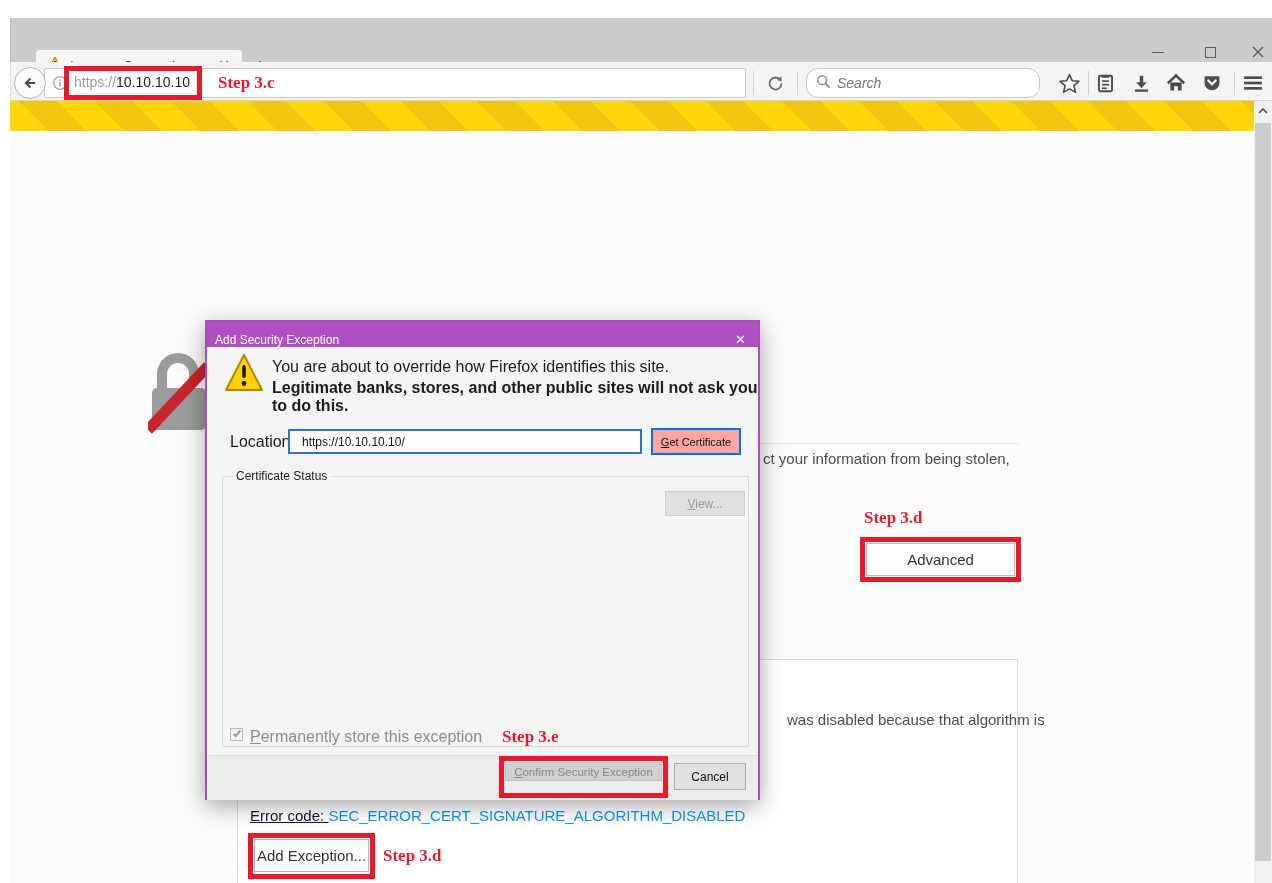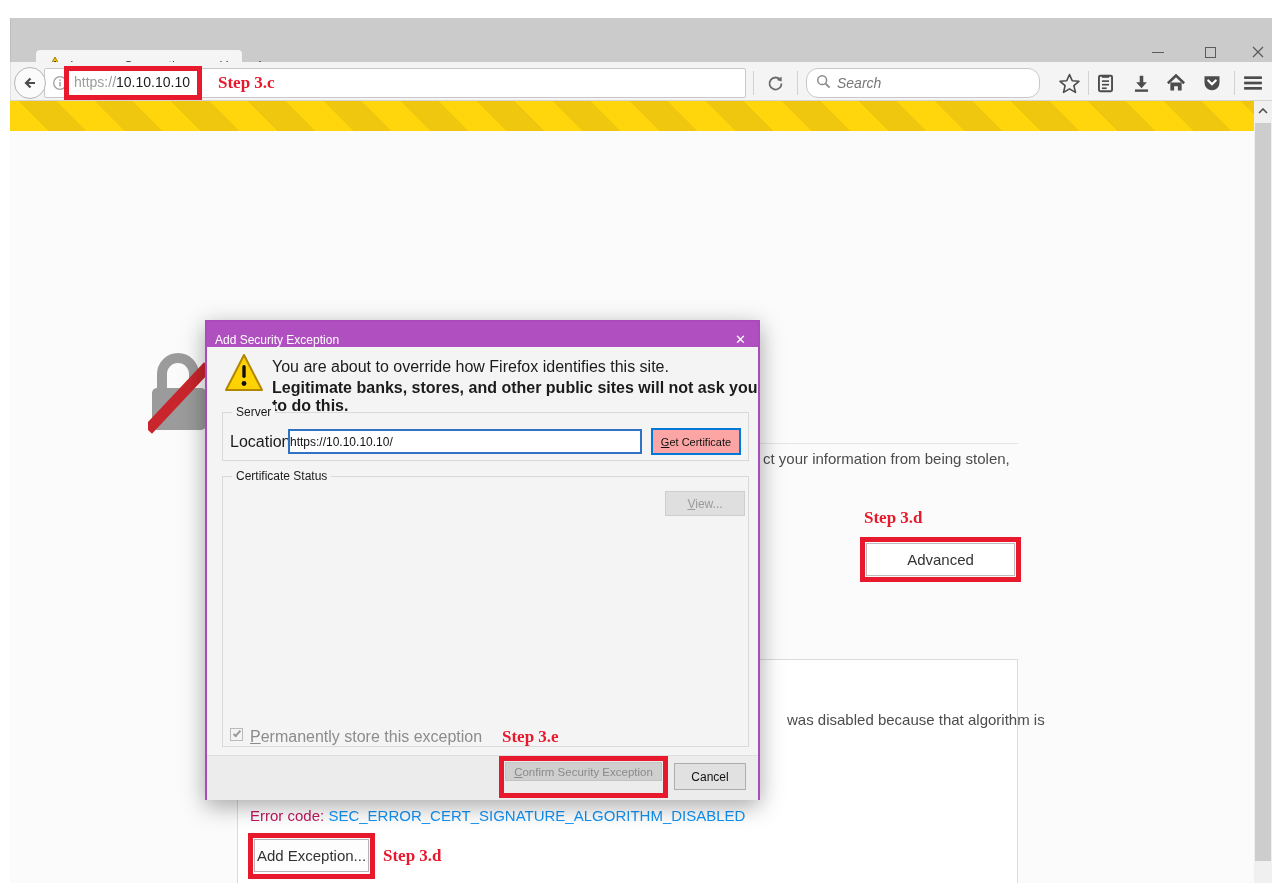--- a/index.html
+++ b/index.html
@@ -67,21 +67,21 @@
   #page-hr { left:237px; top:443px; width:781px; height:1px; background:#e4e4e4; z-index:1; }
   .pagefrag { font-size:15px; color:#4c4c4e; white-space:nowrap; z-index:1; }
   #frag-intro { left:763px; top:450px; }
   #step3d-adv { left:864px; top:508px; }
   #advbox { left:860px; top:537px; width:161px; height:45px; z-index:2; }
   #advanced-btn { left:866px; top:543px; width:149px; height:33px; background:#ffffff; border:1px solid #bcbcbc;
                   font-size:15px; color:#333; z-index:1; }
   #detail-panel { left:237px; top:659px; width:781px; height:250px; background:#ffffff; border:1px solid #dbdbdb; z-index:1; }
   #frag-detail { left:763px; top:711px;margin-left:24px; }
   #error-line { left:250px; top:807px; font-size:15px; z-index:1; white-space:nowrap; }
-  #error-line .lbl { color:#be185d; }
+  #error-line .lbl { color:#0f172a;text-decoration:underline; }
   #error-line .code { color:#1193f5; }
   #addexcbox { left:248px; top:833px; width:127px; height:46px; z-index:2; }
   #addexc-btn { left:254px; top:839px; width:115px; height:33px; background:#fdfdfd; border:1px solid #b5b5b5;
                 font-size:15px; color:#333; z-index:1; }
   #step3d-add { left:383px; top:846px; }
   button { font-family:"Liberation Sans","DejaVu Sans",sans-serif; }
 
   
   #dialog { left:205px; top:320px; width:555px; height:480px; background:#f4f4f4; border:2px solid #a94bbb;
             box-shadow:0 6px 22px rgba(0,0,0,.35); z-index:10; }
@@ -91,21 +91,21 @@
   #dlg-close { font-size:13px; padding:0 4px; }
   .dlg-el { position:absolute; font-size:16px; color:#1b1b1b; }
   #dlg-warnicon { left:16px; top:30px; }
   #dlg-line1 { left:65px; top:36px; }
   #dlg-line2 { left:65px; top:57px; font-weight:bold; }
   .group { position:absolute; border:1px solid #d9d9d9; }
   .group .legend { position:absolute; top:-8px; left:9px; background:#f4f4f4; padding:0 4px; font-size:12px; color:#1b1b1b; }
   #grp-server { left:15px; top:90px; width:527px; height:49px; }
   #loc-label { left:23px; top:111px; }
   #loc-input { position:absolute; left:81px; top:107px; width:354px; height:25px; border:2px solid #2f73c2; background:#fff;
-               font-size:12px; padding:0 0; outline:none; font-family:"Liberation Sans","DejaVu Sans",sans-serif; color:#111; }
+               font-size:12px; padding:0 12px; outline:none; font-family:"Liberation Sans","DejaVu Sans",sans-serif; color:#111; }
   #getcert-btn { position:absolute; left:444px; top:106px; width:90px; height:27px; background:#fca5a5; border:2px solid #0078d7;
                  font-size:11px; color:#111; }
   #grp-cert { left:15px; top:154px; width:527px; height:271px; }
   #view-btn { position:absolute; left:458px; top:169px; width:80px; height:25px; background:#dfdfdf; border:1px solid #cecece;
               font-size:12px; color:#9b9b9b; }
   #perm-check { position:absolute; left:23px; top:406px; width:13px; height:13px; background:#f4f4f4; border:1px solid #bababa; }
   #perm-check .tick { position:absolute; left:2px; top:2px; width:8px; height:4px; border-left:2px solid #9a9a9a;
                       border-bottom:2px solid #9a9a9a; transform:rotate(-48deg); }
   #perm-label { left:43px; top:406px; color:#8c8c8c; }
   #step3e { position:absolute; left:295px; top:405px; }
@@ -275,23 +275,20 @@
     <div class="dlg-el" id="dlg-warnicon">
       <svg width="42" height="42" viewBox="0 0 42 42">
           <polygon points="21,3 39,38 3,38" fill="#ffd203" stroke="#b38600" stroke-width="2" stroke-linejoin="round"></polygon>
           <rect x="19.3" y="13" width="3.4" height="13" rx="1.7" fill="#111"></rect>
           <circle cx="21" cy="31.5" r="2.4" fill="#111"></circle>
         </svg>
     </div>
     <div class="dlg-el" id="dlg-line1">You are about to override how Firefox identifies this site.</div>
     <div class="dlg-el" id="dlg-line2">Legitimate banks, stores, and other public sites will not ask you to do this.</div>
 
-    <div class="group" id="grp-server">
-      <span class="legend">Server</span>
-    </div>
     <div class="dlg-el" id="loc-label">Location:</div>
     <input id="loc-input" type="text" value="https://10.10.10.10/" style="">
     <button id="getcert-btn"><span class="ak">G</span><span>et Certificate</span></button>
 
     <div class="group" id="grp-cert">
       <span class="legend">Certificate Status</span>
     </div>
     <button id="view-btn"><span class="ak">V</span><span>iew...</span></button>
 
     <div id="perm-check">

